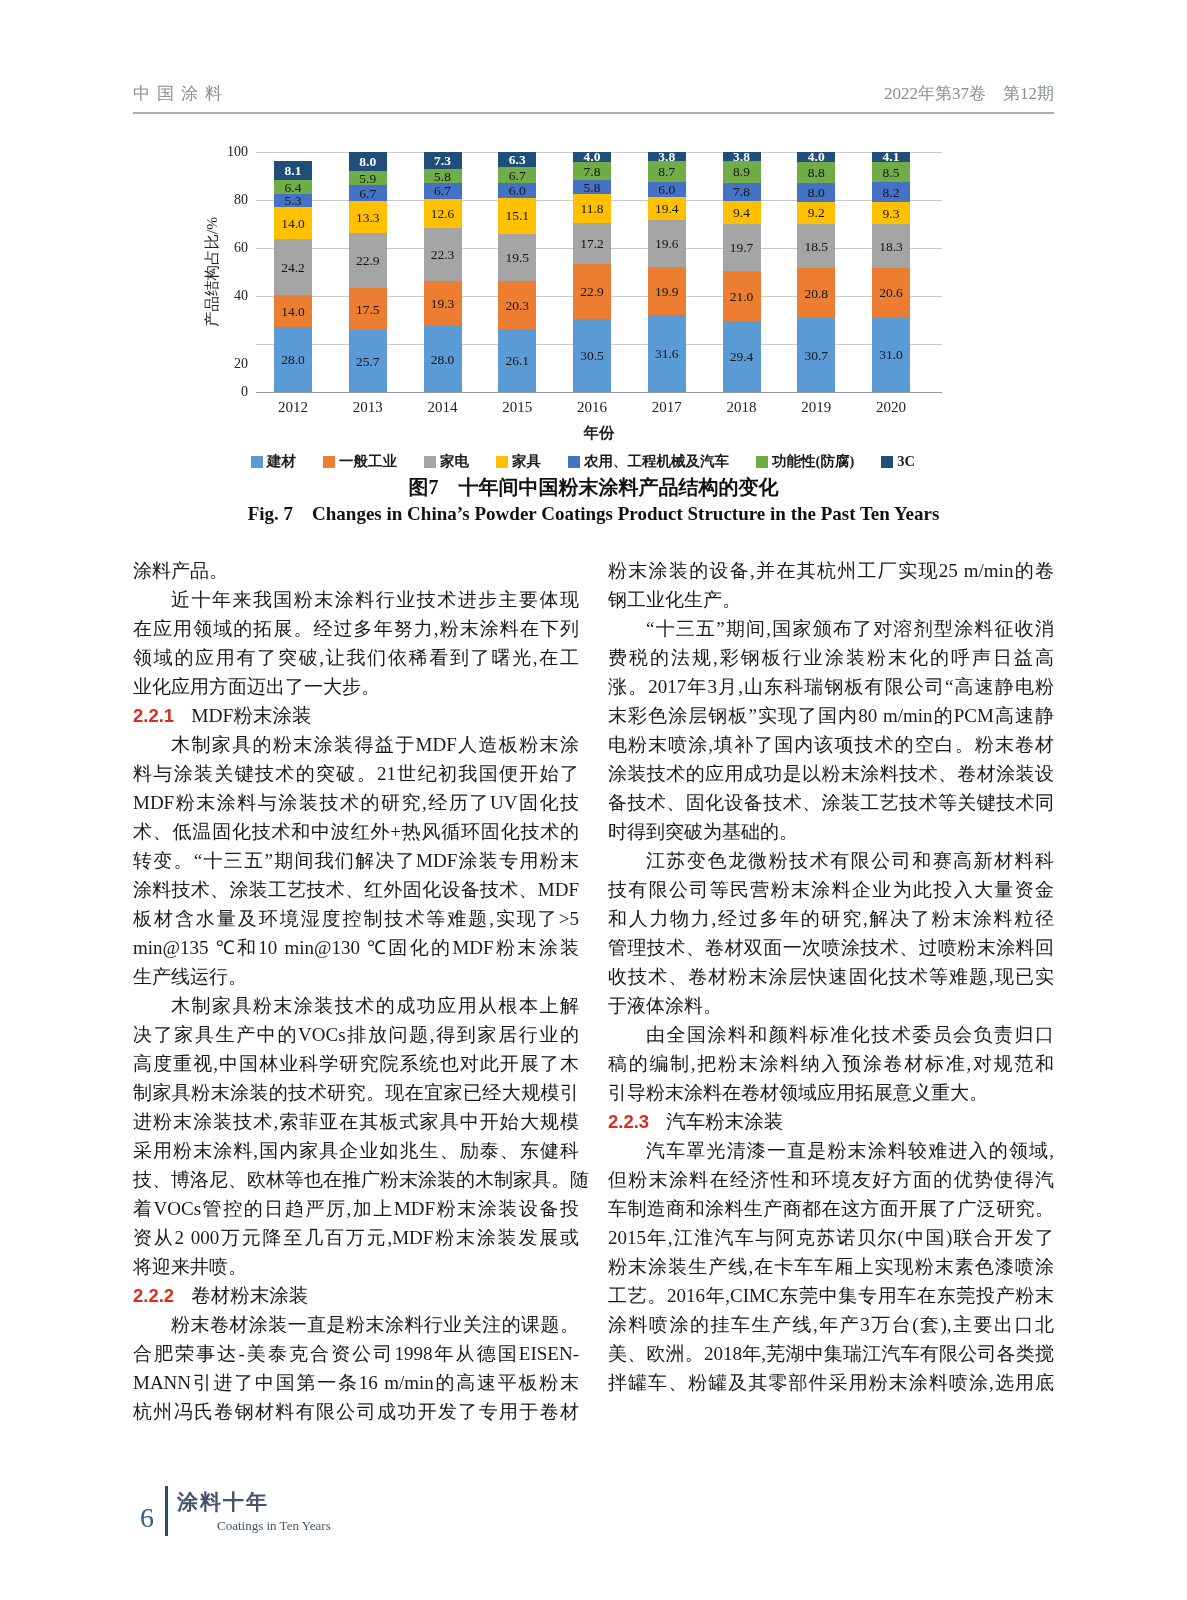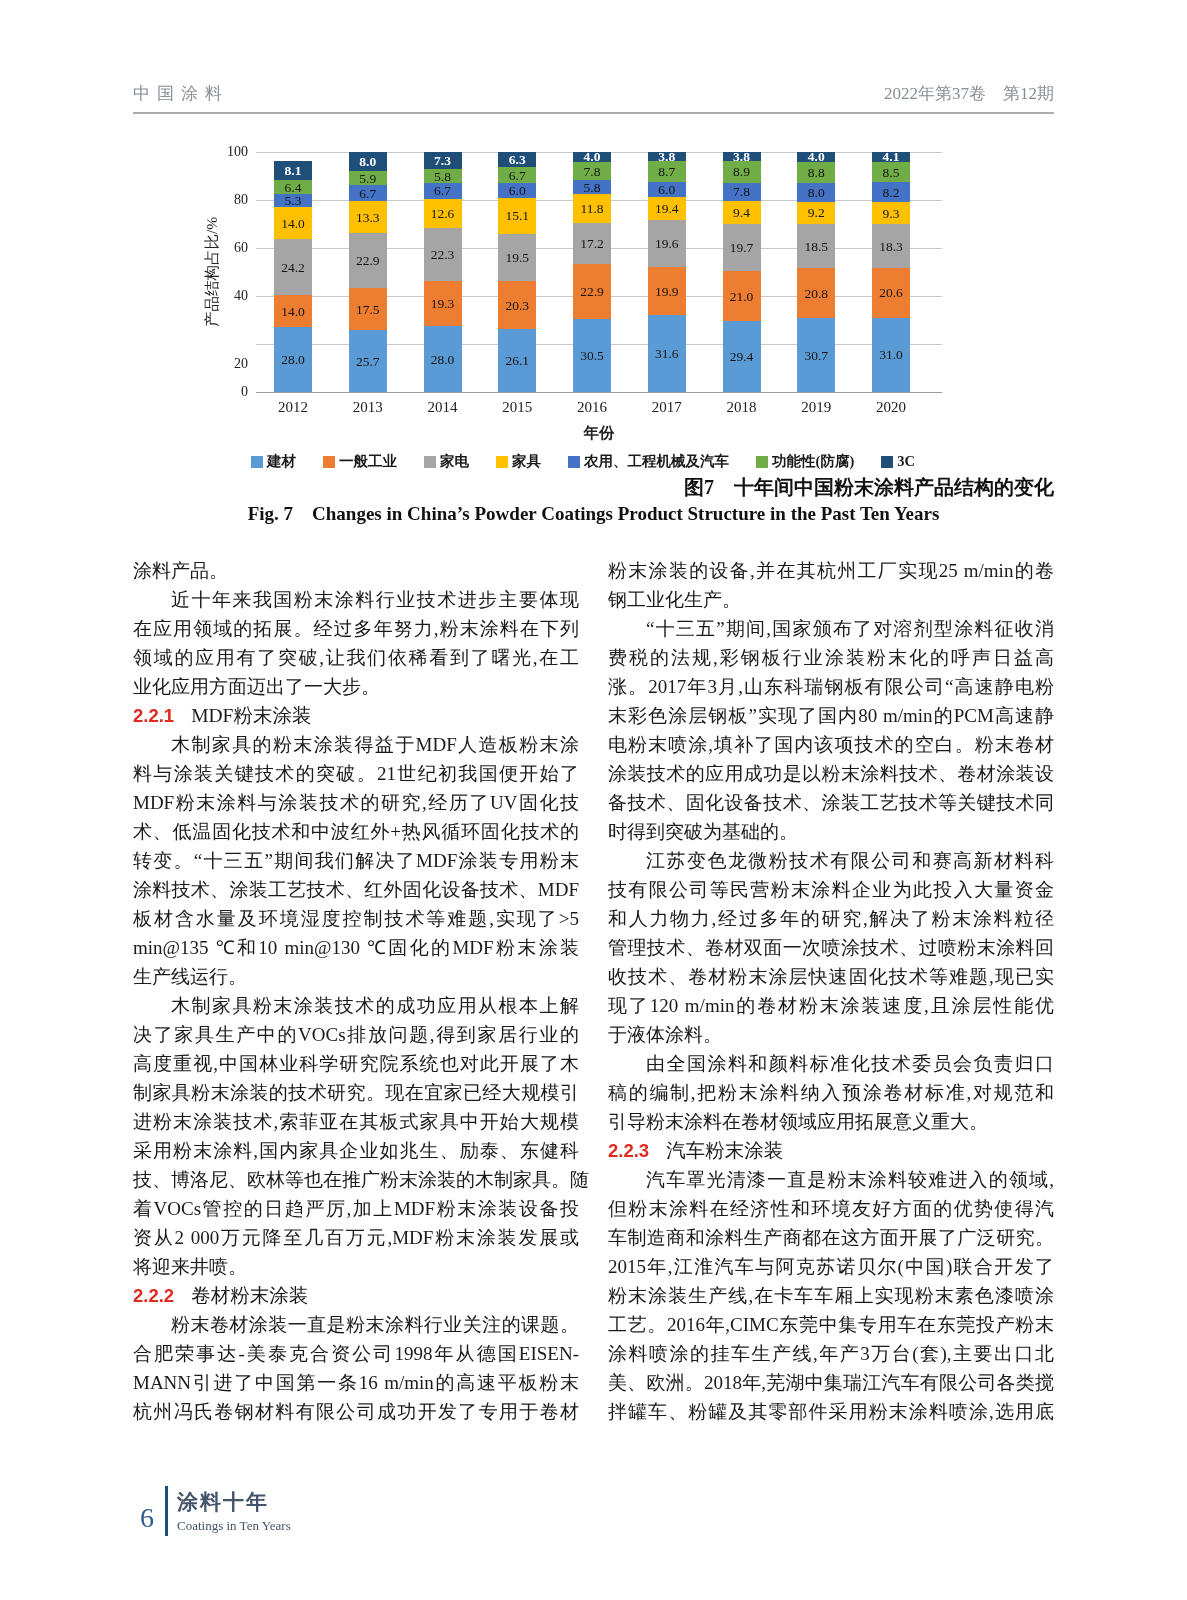--- a/index.html
+++ b/index.html
@@ -45,21 +45,21 @@
   }
   .legend {
     position:absolute; left:0; top:312px; width:770px;
     display:flex; justify-content:center; align-items:center; gap:27px;
   }
   .legend-item { display:flex; align-items:center; gap:4px; }
   .legend-swatch { width:12px; height:12px; flex:0 0 auto; }
   .legend-label { font-size:14.5px; font-weight:bold; white-space:nowrap; }
   
   .cap-cn {
-    position:absolute; left:133px; top:474px; width:921px; text-align:right;
+    position:absolute; left:133px; top:474px; width:921px; text-align:center;
     font-size:20px; font-weight:bold; color:#111;
   }
   .cap-en {
     position:absolute; left:133px; top:501px; width:921px; text-align:center;
     font-size:19px; font-weight:bold; color:#111;
   }
   
   .col { position:absolute; top:556px; width:446px; font-size:19px; }
   .col-left  { left:133px; }
   .col-right { left:608px; }
@@ -77,21 +77,21 @@
   .htitle { margin-left:17px; font-size:19.5px; }
   
   .page-footer { position:absolute; left:140px; top:1486px; display:flex; align-items:stretch; }
   .page-no {
     color:#2f5e8f; font-size:28px; align-self:flex-end;
     margin-right:11px; margin-bottom:2px;
   }
   .footer-bar { width:3px; background:#1f4e79; margin-right:9px; }
   .footer-text { display:flex; flex-direction:column; justify-content:center; padding:2px 0; }
   .footer-cn { font-size:21px; font-weight:bold; color:#44546a; letter-spacing:2px; }
-  .footer-en { font-size:13px; color:#44546a; margin-top:2px; }
+  .footer-en { font-size:13px; color:#44546a; margin-top:2px;margin-left:40px; }
 </style>
 </head>
 <body>
 
 <div class="page-header">
   <span class="journal-name">中国涂料</span>
   <span>2022年第37卷　第12期</span>
 </div>
 
 <div class="chart">
@@ -403,21 +403,20 @@
     <div class="line">末彩色涂层钢板”实现了国内80 m/min的PCM高速静</div>
     <div class="line">电粉末喷涂,填补了国内该项技术的空白。粉末卷材</div>
     <div class="line">涂装技术的应用成功是以粉末涂料技术、卷材涂装设</div>
     <div class="line">备技术、固化设备技术、涂装工艺技术等关键技术同</div>
     <div class="line end">时得到突破为基础的。</div>
     <div class="line indent">江苏变色龙微粉技术有限公司和赛高新材料科</div>
     <div class="line">技有限公司等民营粉末涂料企业为此投入大量资金</div>
     <div class="line">和人力物力,经过多年的研究,解决了粉末涂料粒径</div>
     <div class="line">管理技术、卷材双面一次喷涂技术、过喷粉末涂料回</div>
     <div class="line">收技术、卷材粉末涂层快速固化技术等难题,现已实</div>
-    <div class="line">现了120 m/min的卷材粉末涂装速度,且涂层性能优</div>
     <div class="line end">于液体涂料。</div>
     <div class="line indent">由全国涂料和颜料标准化技术委员会负责归口</div>
     <div class="line">稿的编制,把粉末涂料纳入预涂卷材标准,对规范和</div>
     <div class="line end">引导粉末涂料在卷材领域应用拓展意义重大。</div>
     <div class="hline"><span class="hnum">2.2.3</span><span class="htitle">汽车粉末涂装</span></div>
     <div class="line indent">汽车罩光清漆一直是粉末涂料较难进入的领域,</div>
     <div class="line">但粉末涂料在经济性和环境友好方面的优势使得汽</div>
     <div class="line">车制造商和涂料生产商都在这方面开展了广泛研究。</div>
     <div class="line">2015年,江淮汽车与阿克苏诺贝尔(中国)联合开发了</div>
     <div class="line">粉末涂装生产线,在卡车车厢上实现粉末素色漆喷涂</div>

